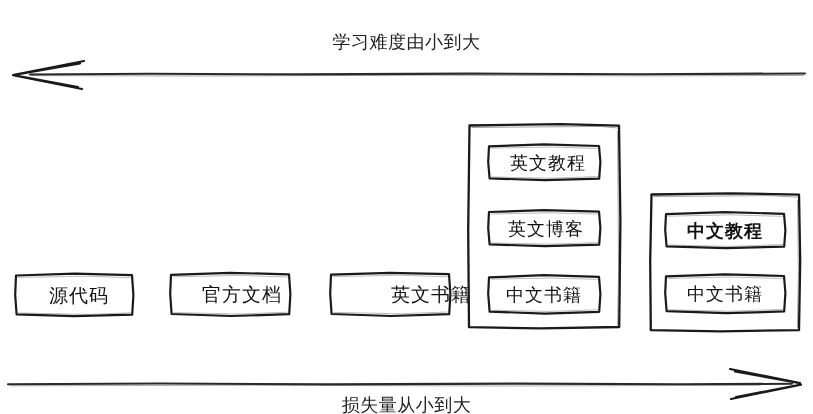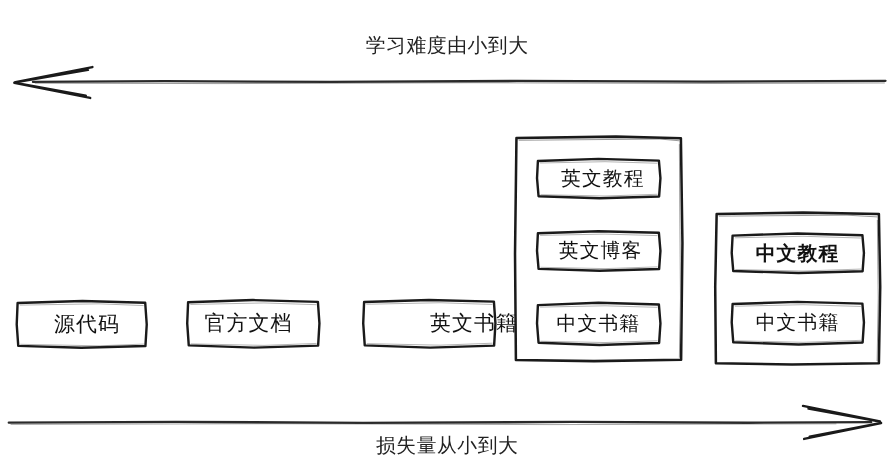--- a/index.html
+++ b/index.html
@@ -118,21 +118,21 @@
       <path d="M668.4 288.8 L730 290.2 L782.8 288.4" fill="none" stroke="#666" stroke-width="0.8" opacity="0.55"></path>
     </g>
   </svg>
 
   <div class="axis-label" id="label-top">学习难度由小到大</div>
 
   <div class="axis-label" id="label-bottom">损失量从小到大</div>
 
   <div class="node-text" style="left:15px;top:265px;width:128px;">源代码</div>
 
-  <div class="node-text" style="left:166px;top:264px;width:120px;">官方文档</div>
+  <div class="node-text" style="left:182px;top:264px;width:120px;">官方文档</div>
 
   <div class="node-text" style="left:330px;top:264px;width:120px;padding-left:41px;">英文书籍</div>
 
   <div class="node-text" style="left:488px;top:132px;width:120px;font-size:18px;">英文教程</div>
 
   <div class="node-text" style="left:488px;top:198px;width:116px;font-size:18px;">英文博客</div>
 
   <div class="node-text" style="left:488px;top:264px;width:112px;font-size:18px;">中文书籍</div>
 
   <div class="node-text" style="left:665px;top:200px;width:120px;font-size:18px;font-weight:bold;">中文教程</div>

